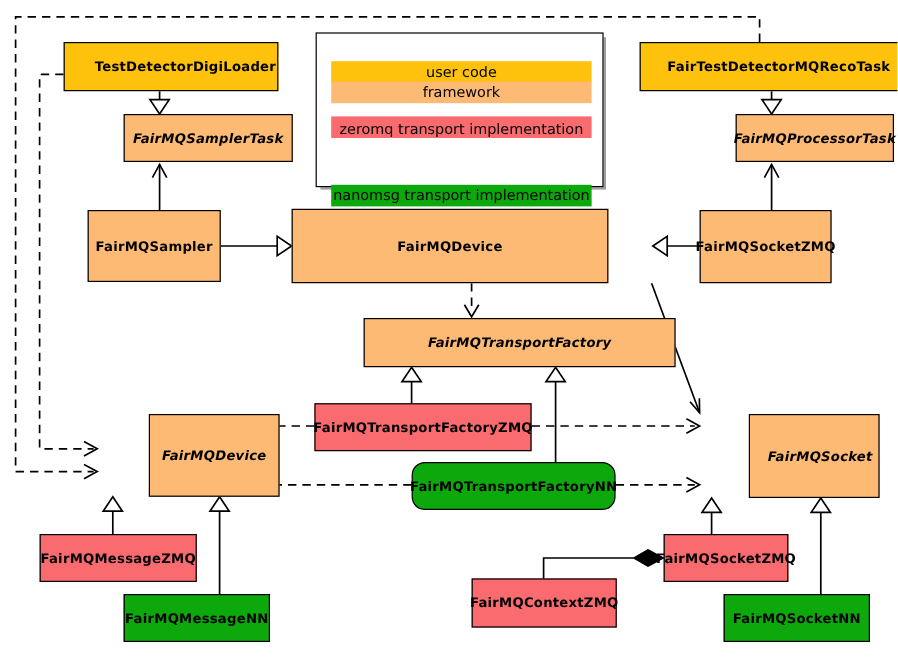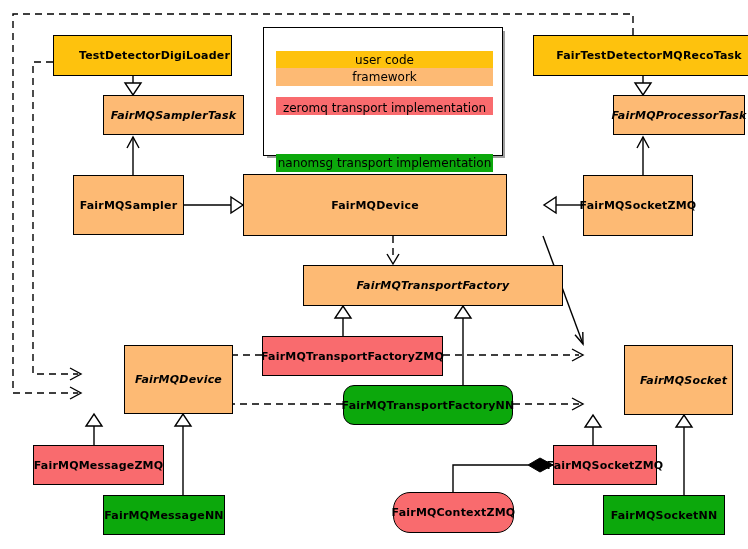--- a/index.html
+++ b/index.html
@@ -204,17 +204,17 @@
   </div>
   <div class="node c-nn" style="left:103px;top:495px;width:122px;height:40px;">
     <span>FairMQMessageNN</span>
   </div>
   <div class="node c-zmq" style="left:553px;top:445px;width:104px;height:40px;">
     <span>FairMQSocketZMQ</span>
   </div>
   <div class="node c-nn" style="left:603px;top:495px;width:122px;height:40px;">
     <span>FairMQSocketNN</span>
   </div>
-  <div class="node c-zmq" style="left:393px;top:492px;width:121px;height:41px;border-radius:17px;">
+  <div class="node c-zmq" style="left:393px;top:482px;width:121px;height:41px;">
     <span>FairMQContextZMQ</span>
   </div>
 
 </div>
 
 </body></html>

